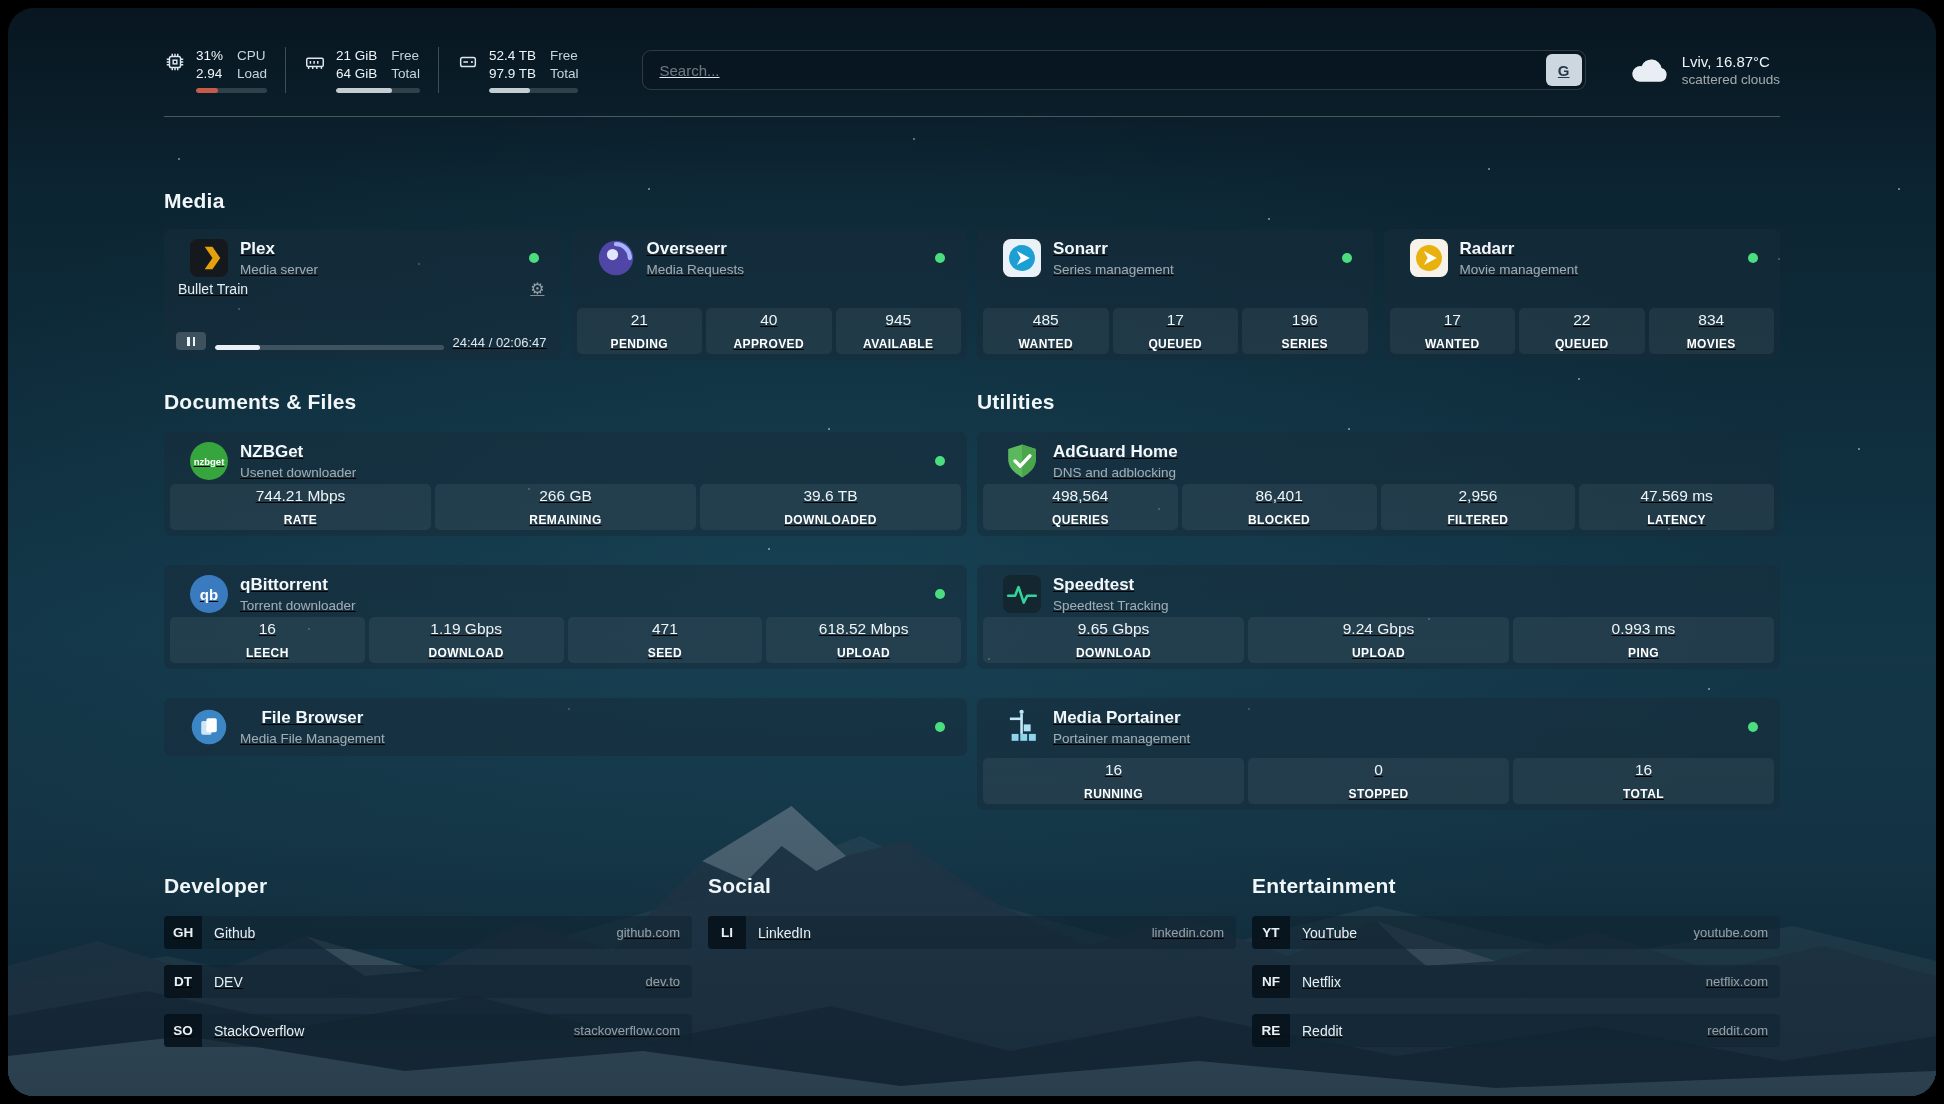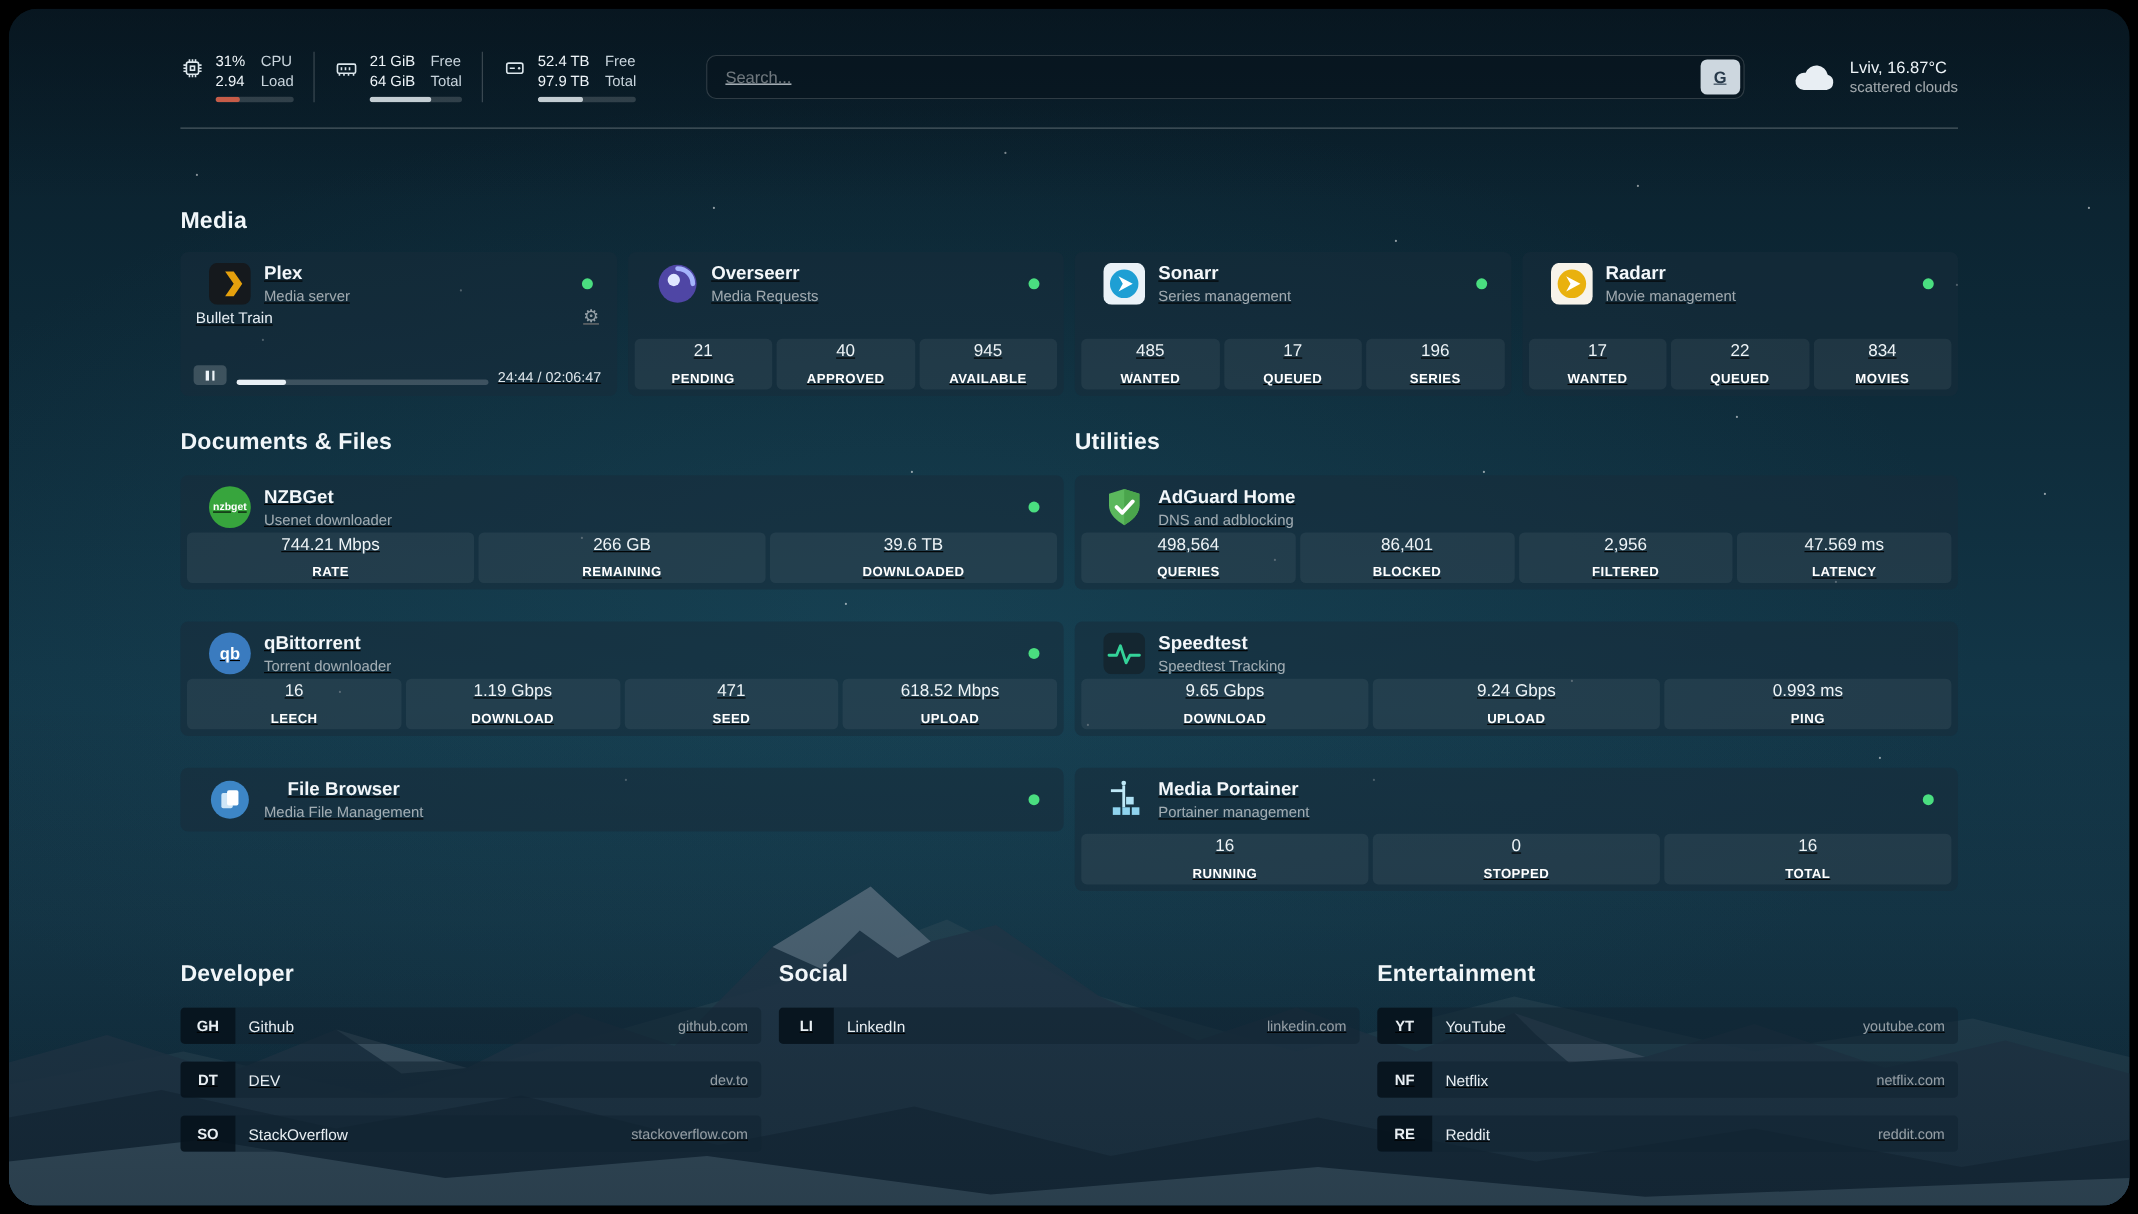--- a/index.html
+++ b/index.html
@@ -93,21 +93,21 @@
   .col .card.slim { height:58px; justify-content:center;text-align:center; }
   .col .card.tall { height:112px; }
   .col .card:last-child { margin-bottom:0; }
 
   
   .bookmarks { display:grid; grid-template-columns:repeat(3,1fr); gap:16px; margin-top:64px; }
   .bm-group .section-title { margin-bottom:18px; }
   .bm-row { display:flex; align-items:center; height:33px; border-radius:4px; overflow:hidden;
     background:rgba(18,37,50,.58); margin-bottom:16px; }
   .bm-row:last-child { margin-bottom:0; }
-  .bm-abbr { width:50px; height:100%; flex:none; background:rgba(6,18,27,.85); color:#e9eff3;
+  .bm-abbr { width:38px; height:100%; flex:none; background:rgba(6,18,27,.85); color:#e9eff3;
     display:flex; align-items:center; justify-content:center; font-size:13.5px; font-weight:600; }
   .bm-name { margin-left:12px; font-size:14px; color:#e9eff3; }
   .bm-url { margin-left:auto; margin-right:12px; font-size:13px; color:rgba(255,255,255,.55); }
 </style>
 </head>
 <body>
 
 <div class="screen" data-interactable="false">
   <svg class="bg-svg" viewBox="0 0 1944 440" preserveAspectRatio="none" data-interactable="false">
     <polygon fill="#33505f" opacity="0.55" points="0,440 0,330 160,300 340,340 560,280 700,240 860,180 1000,250 1180,300 1380,250 1600,300 1800,270 1944,305 1944,440"></polygon>

